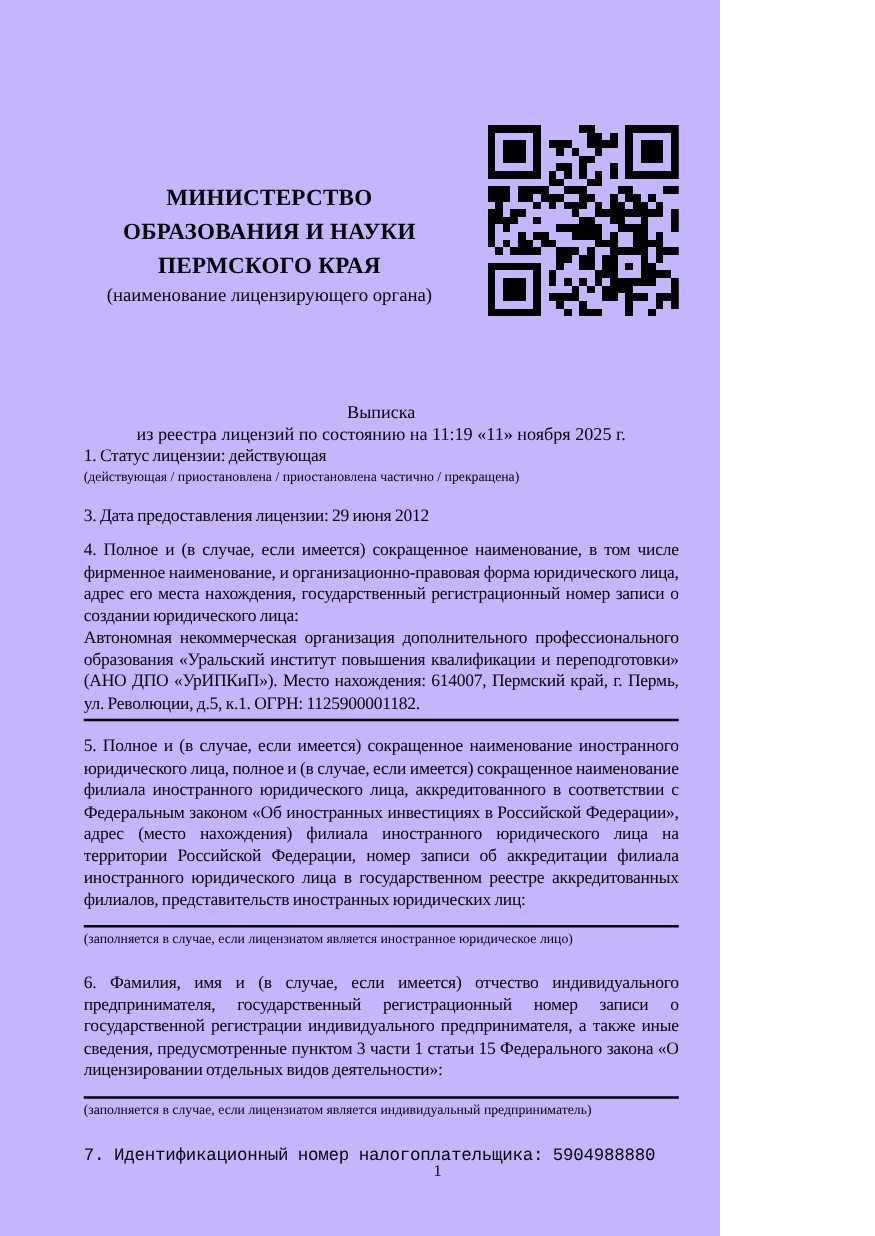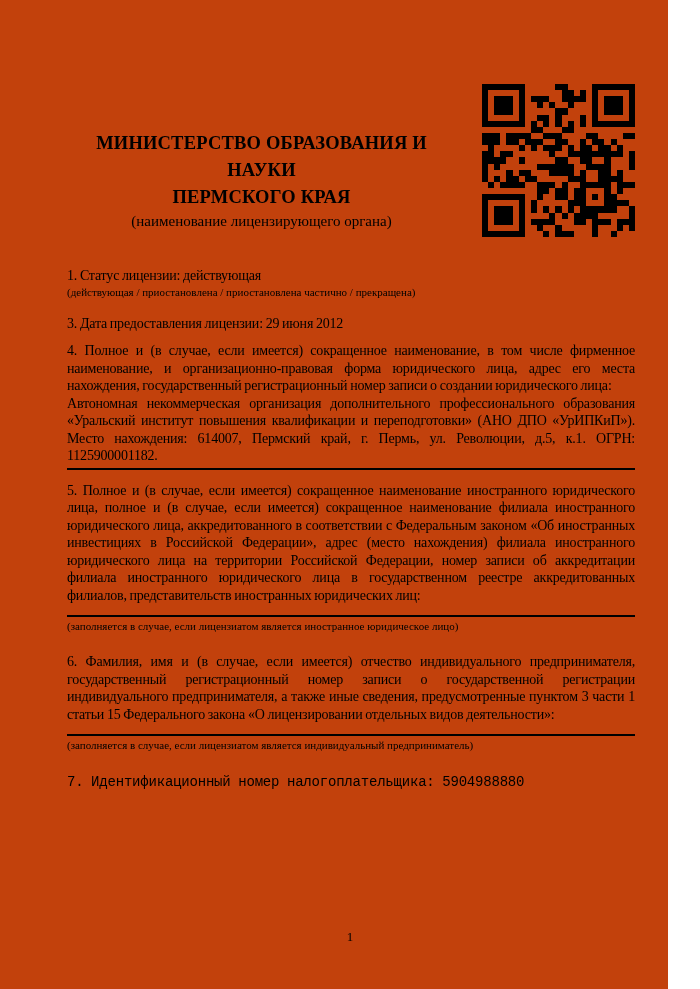--- a/index.html
+++ b/index.html
@@ -2,25 +2,25 @@
 <html lang="ru"><head>
 <meta charset="utf-8">
 <style>
   html, body {
     margin: 0;
     padding: 0;
     background: #ffffff;
   }
   .page {
     position: relative;
-    width: 668px;
+    width: 576px;
     height: 989px;
     box-sizing: border-box;
-    padding: 0 33px 0 67px;
-    background: #c2410c;
+    padding: 16px 33px 0 67px;
+    background: #c4b5fd;
     color: #000000;
     font-family: "Liberation Serif", "DejaVu Serif", serif;
     overflow: hidden;
   }
   
   .top-row {
     display: flex;
     align-items: flex-start;
     margin-top: 84px;
   }
@@ -48,21 +48,21 @@
   }
   .qr-box svg { display: block; }
   
   .title-block {
     margin-top: 68px;
     text-align: center;
     font-size: 14.5px;
     line-height: 18px;
   }
   
-  .items { margin-top: 30px; }
+  .items { }
   .item p {
     margin: 0;
     font-size: 14px;
     line-height: 17.5px;
     letter-spacing: -0.2px;
     word-spacing: -0.5px;
   }
   .item p.para { text-align: justify; font-family: Liberation Serif, serif; }
   .note {
     font-size: 11px;
@@ -418,20 +418,24 @@
           <rect x="61.20" y="146.88" width="6.12" height="6.12"></rect>
           <rect x="73.44" y="146.88" width="6.12" height="6.12"></rect>
           <rect x="79.56" y="146.88" width="6.12" height="6.12"></rect>
           <rect x="85.68" y="146.88" width="6.12" height="6.12"></rect>
           <rect x="110.16" y="146.88" width="6.12" height="6.12"></rect>
           <rect x="128.52" y="146.88" width="6.12" height="6.12"></rect>
         </svg>
       </div>
   </div>
 
+  <div class="title-block">
+    <div>Выписка</div>
+    <div>из реестра лицензий по состоянию на 11:19 «11» ноября 2025 г.</div>
+  </div>
 
   <div class="items">
 
     <div class="item item-1">
       <p class="single">1. Статус лицензии: действующая</p>
       <div class="note">(действующая / приостановлена / приостановлена частично / прекращена)</div>
     </div>
 
 
     <div class="item item-3">

